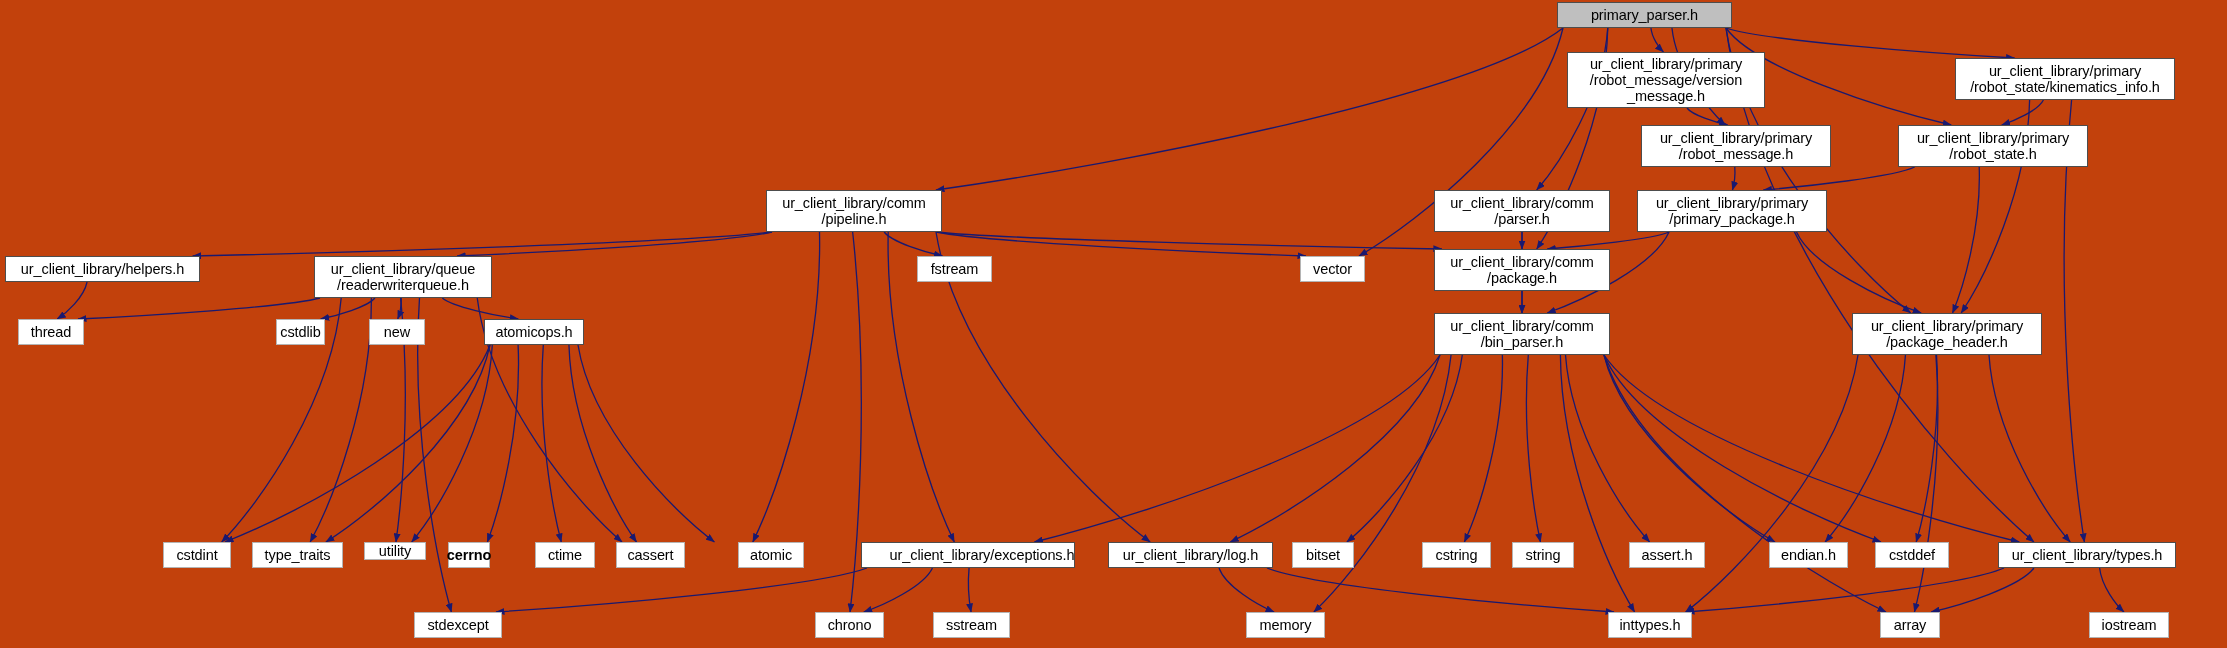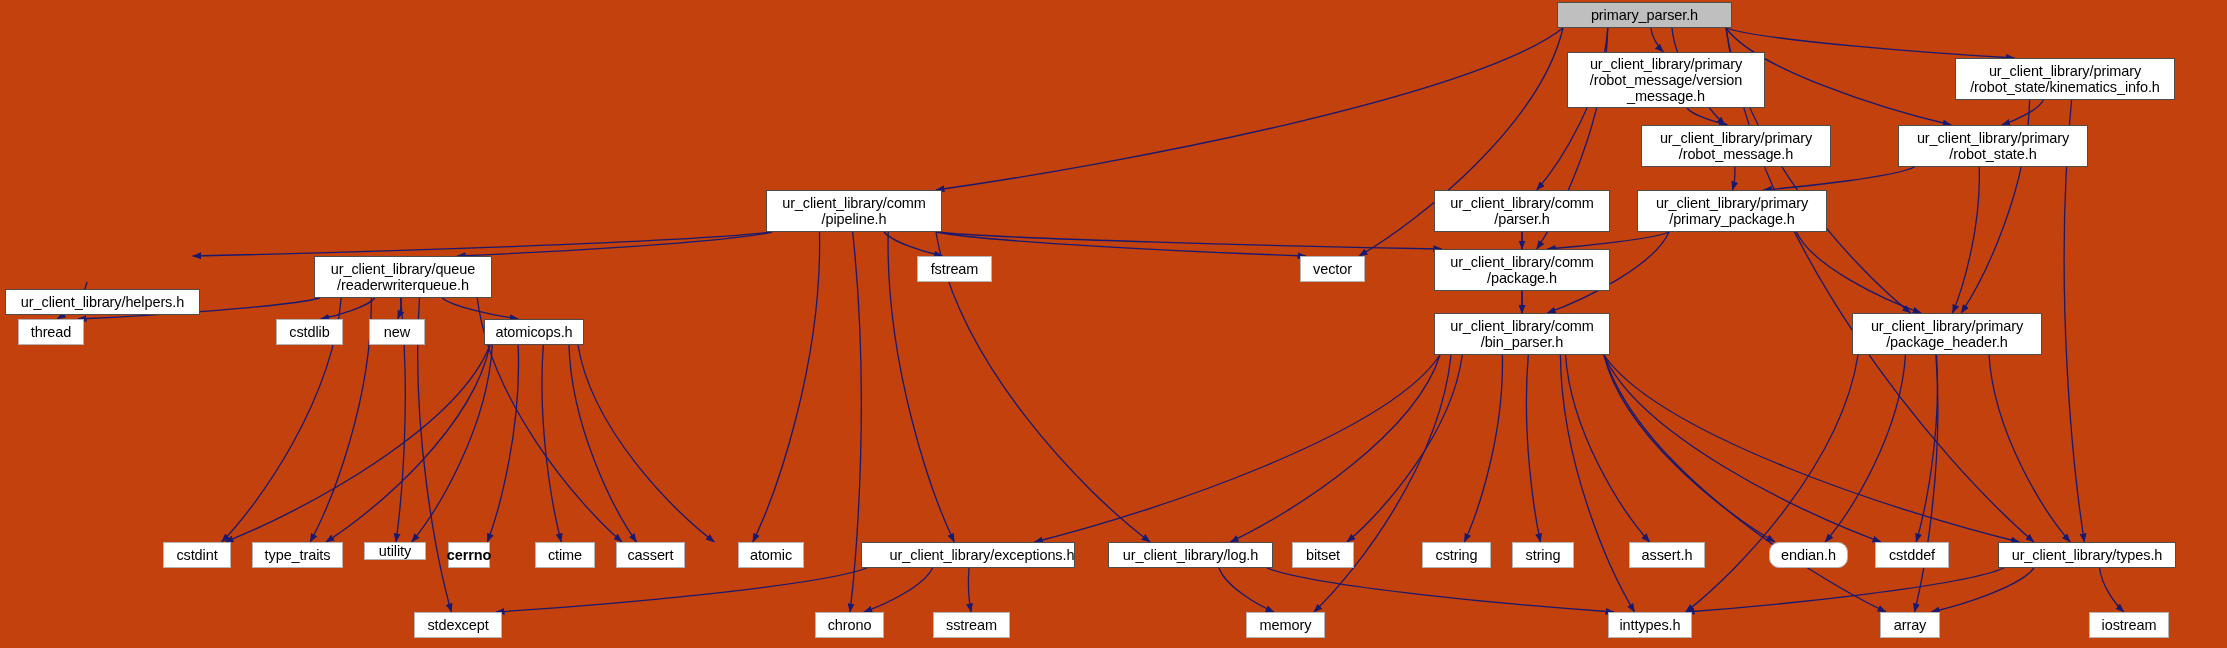--- a/index.html
+++ b/index.html
@@ -146,49 +146,49 @@
       <div class="node strong" style="left: 1641px; top: 125px; width: 190px; height: 42px;">ur_client_library/primary
 /robot_message.h</div>
       <div class="node strong" style="left: 1898px; top: 125px; width: 190px; height: 42px;">ur_client_library/primary
 /robot_state.h</div>
       <div class="node strong" style="left: 1434px; top: 190px; width: 176px; height: 42px;">ur_client_library/comm
 /parser.h</div>
       <div class="node strong" style="left: 1637px; top: 190px; width: 190px; height: 42px;">ur_client_library/primary
 /primary_package.h</div>
       <div class="node strong" style="left: 766px; top: 190px; width: 176px; height: 42px;">ur_client_library/comm
 /pipeline.h</div>
-      <div class="node strong" style="left: 5px; top: 256px; width: 195px; height: 26px; margin-top: 33px;">ur_client_library/helpers.h</div>
+      <div class="node strong" style="left: 5px; top: 256px; width: 195px; height: 26px;">ur_client_library/helpers.h</div>
       <div class="node strong" style="left: 314px; top: 256px; width: 178px; height: 42px;">ur_client_library/queue
 /readerwriterqueue.h</div>
       <div class="node" style="left: 917px; top: 256px; width: 75px; height: 26px;">fstream</div>
       <div class="node" style="left: 1300px; top: 256px; width: 65px; height: 26px;">vector</div>
       <div class="node strong" style="left: 1434px; top: 249px; width: 176px; height: 42px;">ur_client_library/comm
 /package.h</div>
       <div class="node" style="left: 18px; top: 319px; width: 66px; height: 26px;">thread</div>
-      <div class="node" style="left: 276px; top: 319px; width: 67px; height: 26px;">cstdlib</div>
+      <div class="node" style="left: 276px; top: 319px; width: 49px; height: 26px;">cstdlib</div>
       <div class="node" style="left: 369px; top: 319px; width: 56px; height: 26px;">new</div>
       <div class="node strong" style="left: 484px; top: 319px; width: 100px; height: 26px;">atomicops.h</div>
       <div class="node strong" style="left: 1434px; top: 313px; width: 176px; height: 42px;">ur_client_library/comm
 /bin_parser.h</div>
       <div class="node strong" style="left: 1852px; top: 313px; width: 190px; height: 42px;">ur_client_library/primary
 /package_header.h</div>
       <div class="node" style="left: 163px; top: 542px; width: 68px; height: 26px;">cstdint</div>
       <div class="node" style="left: 252px; top: 542px; width: 91px; height: 26px;">type_traits</div>
       <div class="node" style="left: 364px; top: 542px; width: 62px; height: 18px;">utility</div>
       <div class="node" style="left: 448px; top: 542px; width: 42px; height: 26px; font-weight: bold;">cerrno</div>
       <div class="node" style="left: 535px; top: 542px; width: 60px; height: 26px;">ctime</div>
       <div class="node" style="left: 616px; top: 542px; width: 69px; height: 26px;">cassert</div>
       <div class="node" style="left: 706px; top: 542px; width: 66px; height: 26px; margin-left: 32px;">atomic</div>
       <div class="node strong" style="left: 861px; top: 542px; width: 214px; height: 26px; padding-left: 28px;">ur_client_library/exceptions.h</div>
       <div class="node strong" style="left: 1108px; top: 542px; width: 165px; height: 26px;">ur_client_library/log.h</div>
       <div class="node" style="left: 1292px; top: 542px; width: 62px; height: 26px;">bitset</div>
       <div class="node" style="left: 1422px; top: 542px; width: 69px; height: 26px;">cstring</div>
       <div class="node" style="left: 1512px; top: 542px; width: 62px; height: 26px;">string</div>
       <div class="node" style="left: 1629px; top: 542px; width: 76px; height: 26px;">assert.h</div>
-      <div class="node" style="left: 1769px; top: 542px; width: 79px; height: 26px; border-radius: 10px;">endian.h</div>
+      <div class="node" style="left: 1769px; top: 542px; width: 79px; height: 26px;">endian.h</div>
       <div class="node" style="left: 1875px; top: 542px; width: 74px; height: 26px;">cstddef</div>
       <div class="node strong" style="left: 1998px; top: 542px; width: 178px; height: 26px;">ur_client_library/types.h</div>
       <div class="node" style="left: 414px; top: 612px; width: 88px; height: 26px;">stdexcept</div>
       <div class="node" style="left: 815px; top: 612px; width: 69px; height: 26px;">chrono</div>
       <div class="node" style="left: 933px; top: 612px; width: 77px; height: 26px;">sstream</div>
       <div class="node" style="left: 1246px; top: 612px; width: 79px; height: 26px;">memory</div>
       <div class="node" style="left: 1608px; top: 612px; width: 84px; height: 26px;">inttypes.h</div>
       <div class="node" style="left: 1880px; top: 612px; width: 60px; height: 26px;">array</div>
       <div class="node" style="left: 2089px; top: 612px; width: 80px; height: 26px;">iostream</div>
     </div>

